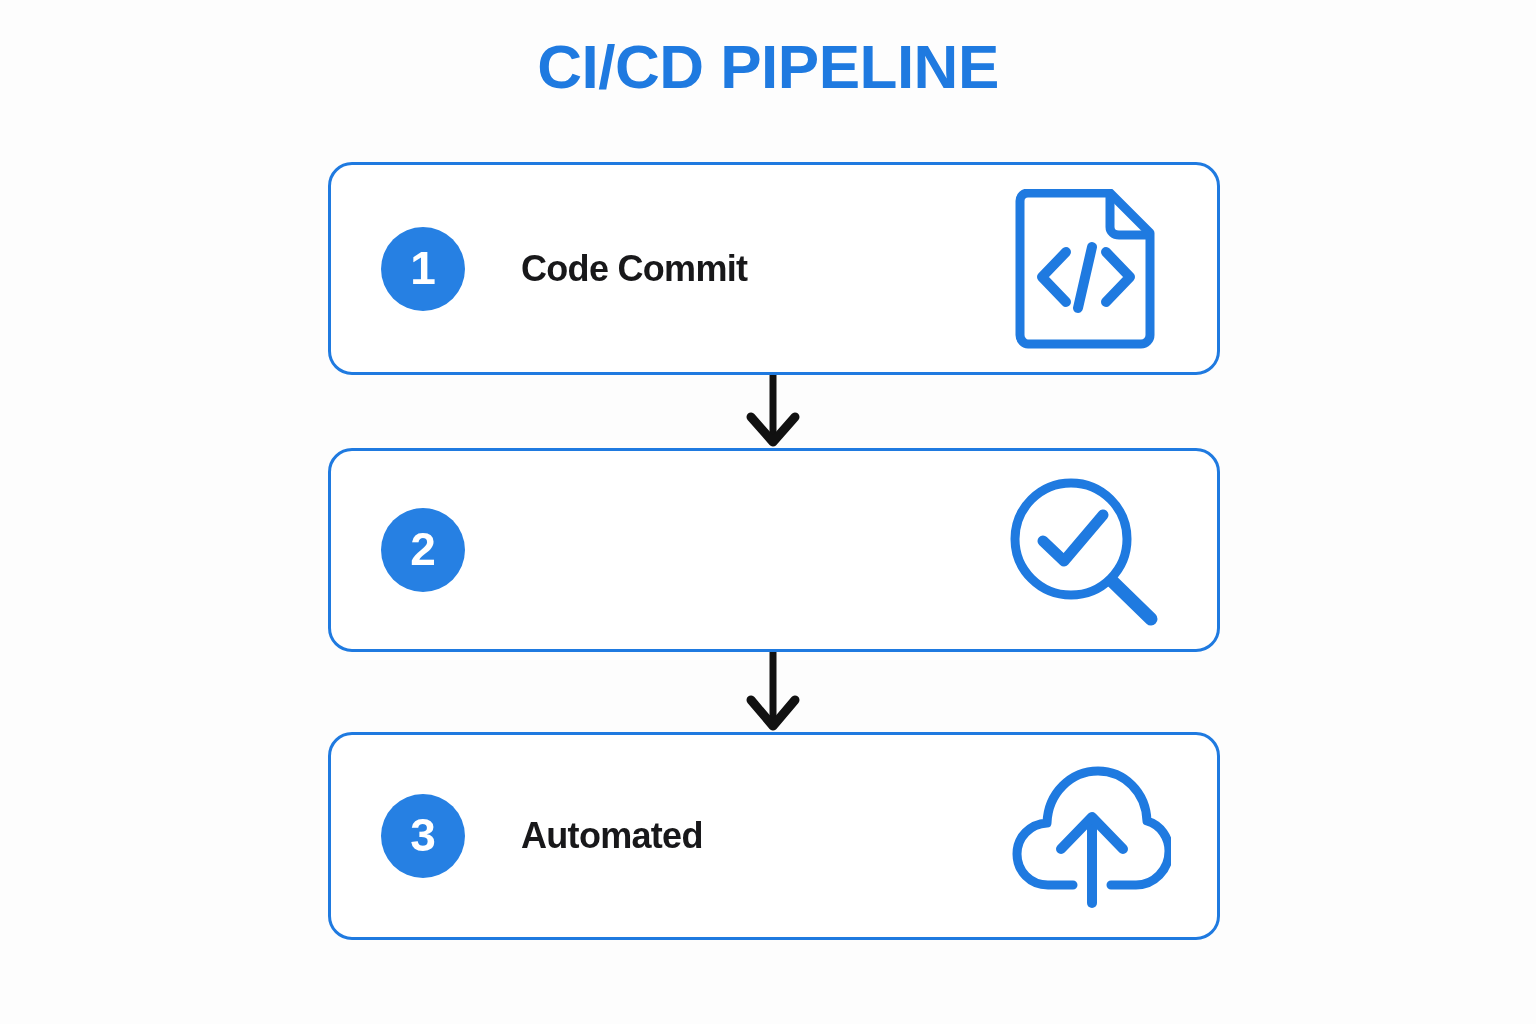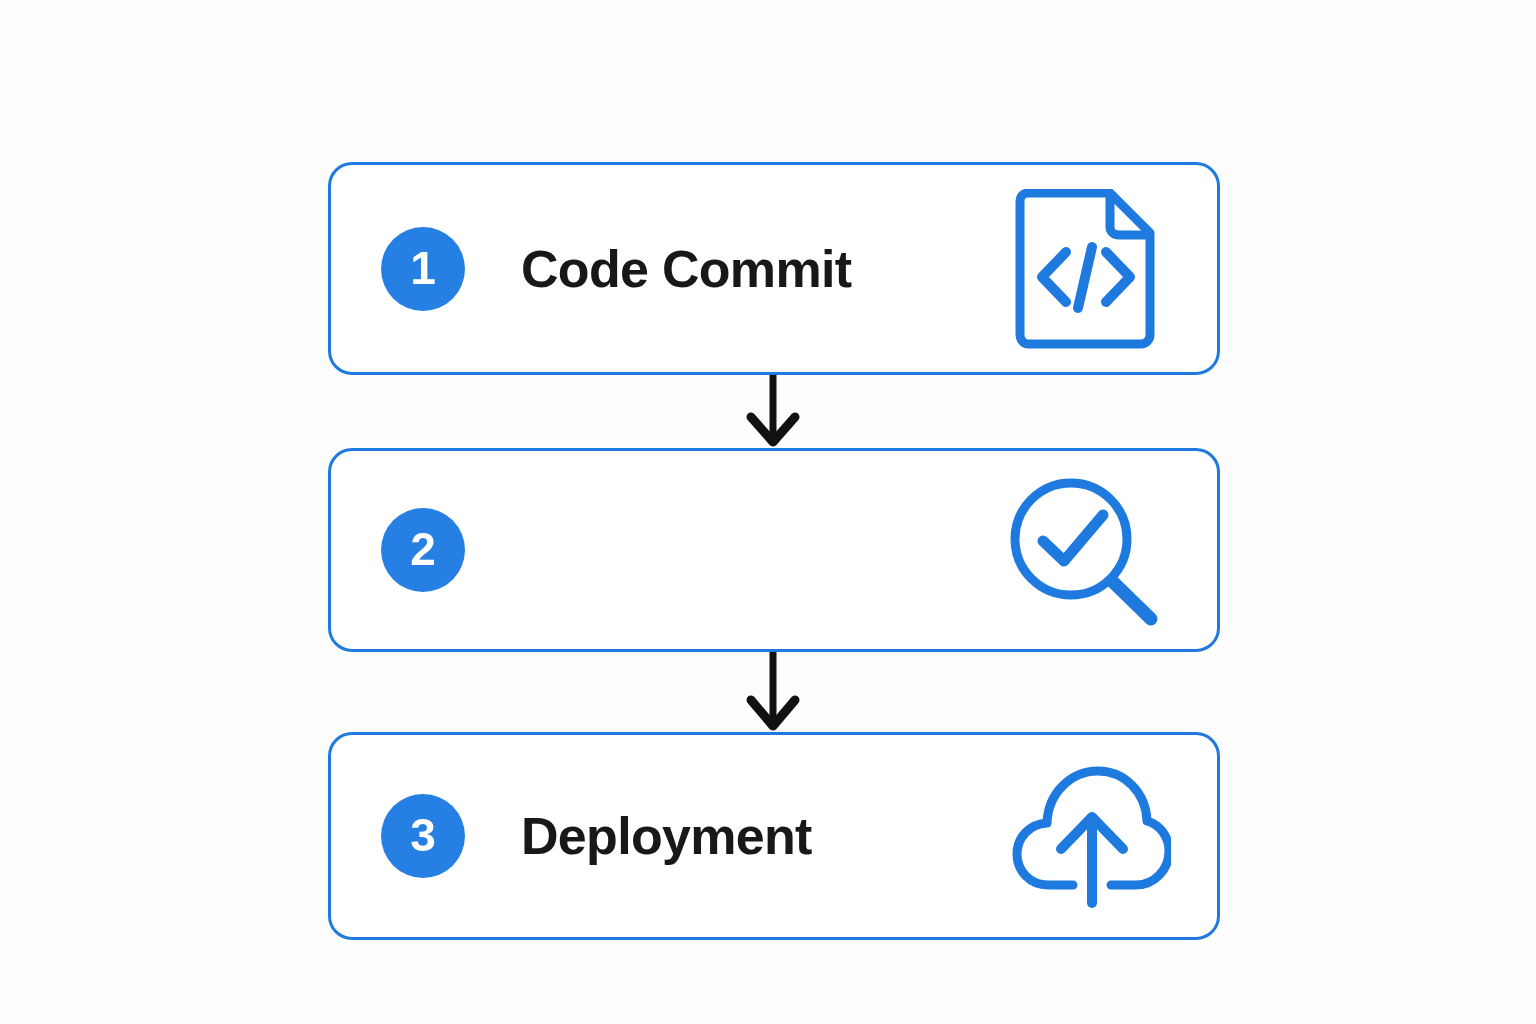--- a/index.html
+++ b/index.html
@@ -76,21 +76,21 @@
     line-height: 1;
     margin-top: -2px;
   }
 
   
   .step-label {
     position: absolute;
     left: 190px;
     top: 50%;
     transform: translateY(-50%);
-    font-size: 52px;
+    font-size: 36px;
     font-weight: 700;
     color: #18181a;
     letter-spacing: -0.7px;
     line-height: 1.13;
     max-width: 430px;
     white-space: pre-line;
   }
 
   
   .icon-slot {
@@ -113,20 +113,21 @@
     width: 72px;
   }
   #connector-1 { top: 375px; height: 73px; }
   #connector-2 { top: 652px; height: 80px; }
 </style>
 </head>
 <body>
 
 <div id="canvas">
 
+  <div class="title">CI/CD PIPELINE</div>
 
   <div class="card" id="card-1">
     <div class="card-inner">
 
       <div class="step-circle">
         <span class="step-num">1</span>
       </div>
 
       <div class="step-label">Code Commit</div>
 
@@ -176,21 +177,21 @@
     </svg>
   </div>
 
   <div class="card" id="card-3">
     <div class="card-inner">
 
       <div class="step-circle">
         <span class="step-num">3</span>
       </div>
 
-      <div class="step-label">Deployment</div>
+      <div class="step-label">Automated</div>
 
       <div class="icon-slot">
         <svg width="160" height="150" viewBox="0 0 160 150" fill="none" xmlns="http://www.w3.org/2000/svg">
           <path d="M62 124 H37 C19 124 6 110 6 93 C6 76 19 63 36 62 C37 32 60 10 87 10 C113 10 135 31 136 60 C150 64 158 77 158 90 C158 109 143 124 125 124 H100" stroke="#1f7ae0" stroke-width="9" stroke-linecap="round" stroke-linejoin="round" fill="none"></path>
           <path d="M81 142 V58" stroke="#1f7ae0" stroke-width="10" stroke-linecap="round" fill="none"></path>
           <path d="M50 88 L81 56 L112 88" stroke="#1f7ae0" stroke-width="10" stroke-linecap="round" stroke-linejoin="round" fill="none"></path>
         </svg>
       </div>
 
     </div>

